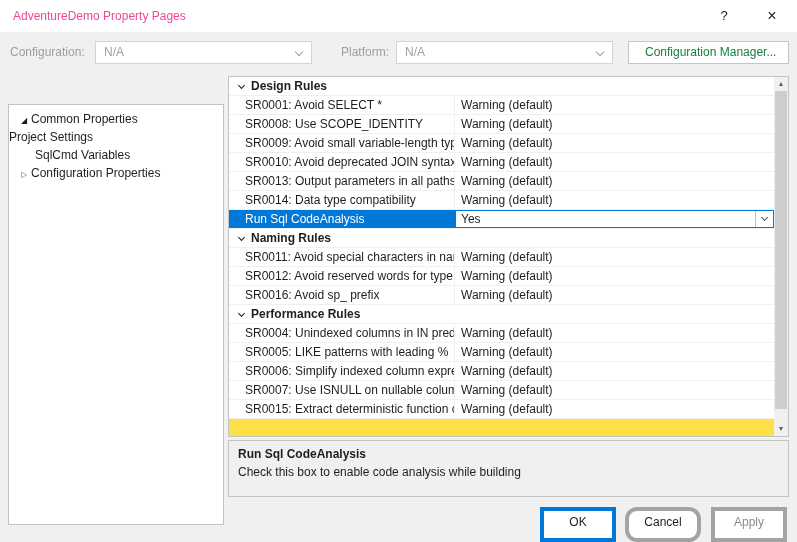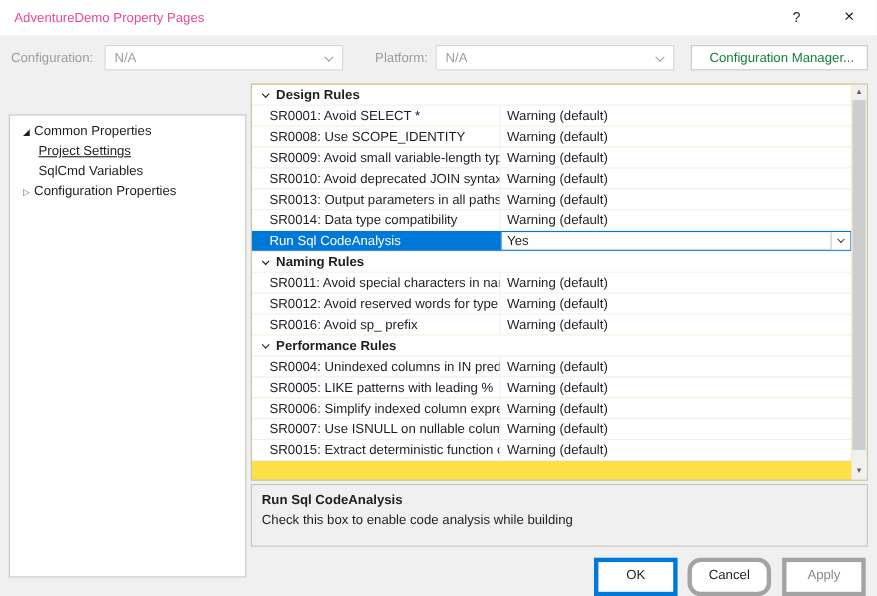--- a/index.html
+++ b/index.html
@@ -82,21 +82,21 @@
 <span class="cfg-label lbl-platform">Platform:</span>
 <div class="combo combo-platform">
   <span class="combo-value">N/A</span>
   <i class="chev"></i>
 </div>
 
 <div class="btn-cfgmgr">Configuration Manager...</div>
 
 <div class="tree">
     <div class="tree-item" style="padding-left: 8px;"><span class="expander">◢</span><span class="tree-label">Common Properties</span></div>
-    <div class="tree-item" style="padding-left: 26px; text-decoration: underline;"><span class="tree-label">Project Settings</span></div>
+    <div class="tree-item" style=""><span class="tree-label">Project Settings</span></div>
     <div class="tree-item" style="padding-left: 26px;"><span class="tree-label">SqlCmd Variables</span></div>
     <div class="tree-item" style="padding-left: 8px;"><span class="expander hollow">▷</span><span class="tree-label">Configuration Properties</span></div>
   </div>
 
 <div class="grid">
   <div class="grid-rows">
       <div class="grid-row category-row">
         <span class="cat-chev"><i class="chev"></i></span>
         <span class="cat-label">Design Rules</span>
       </div>

